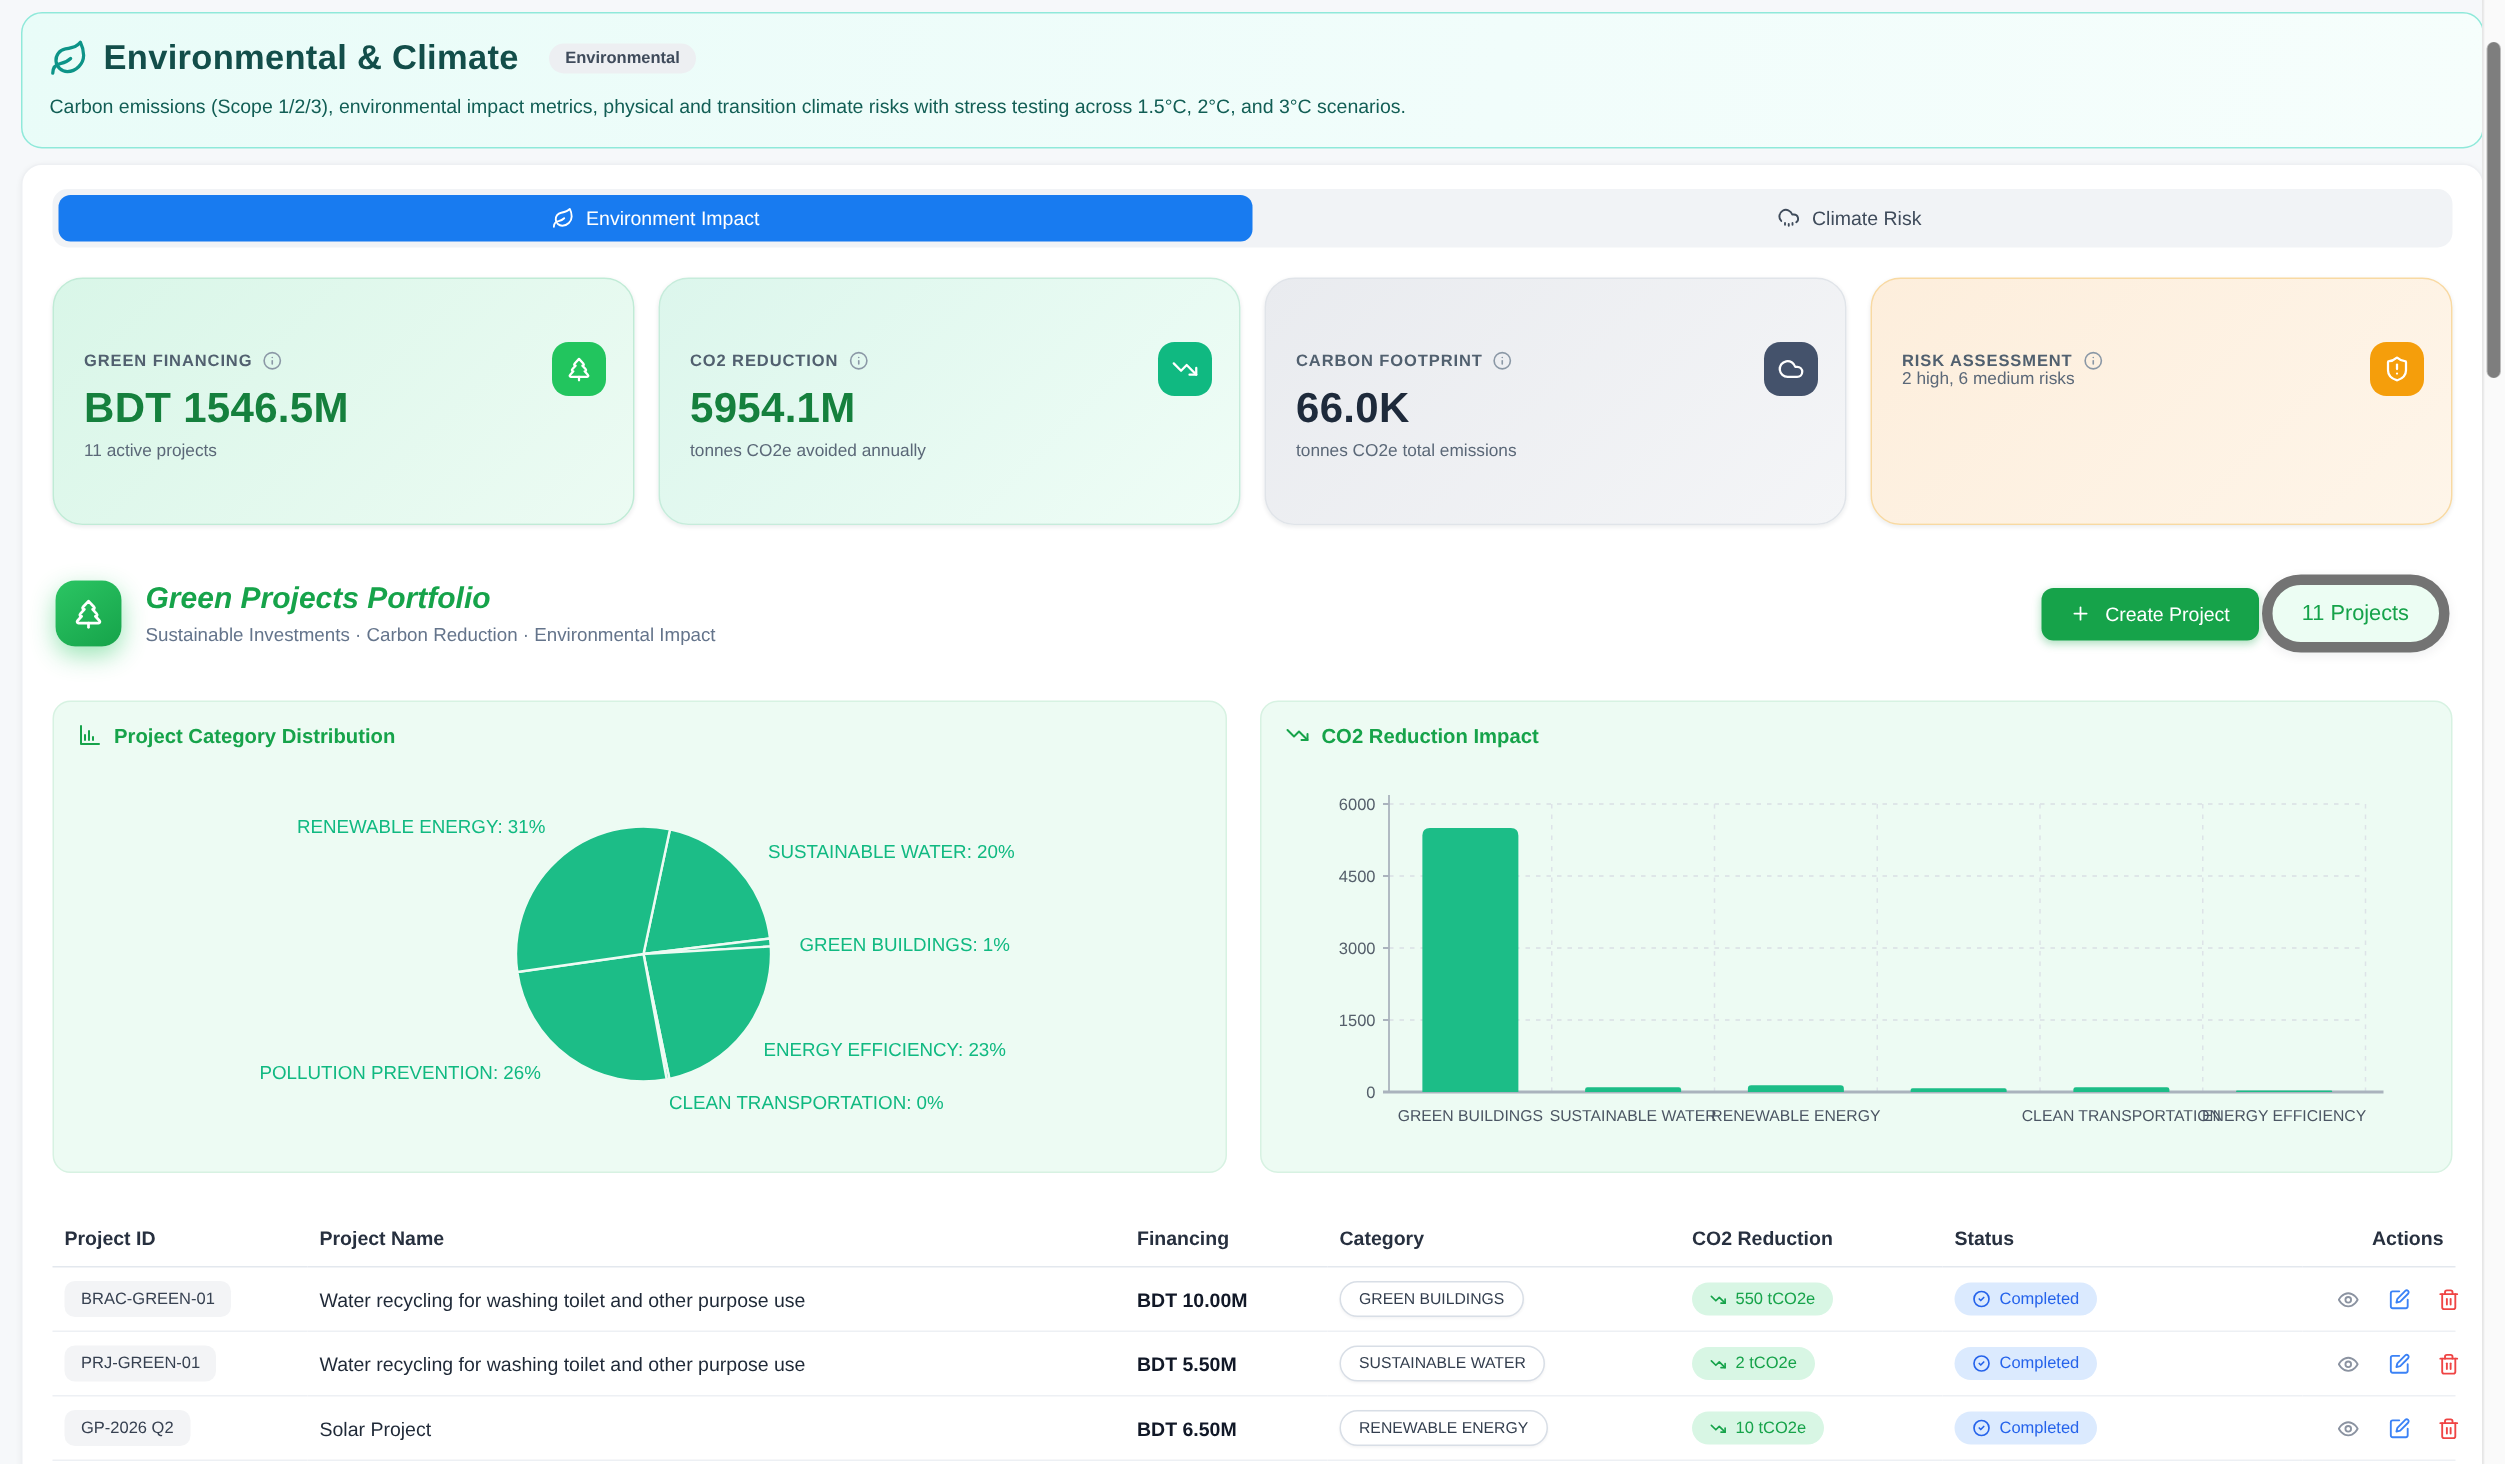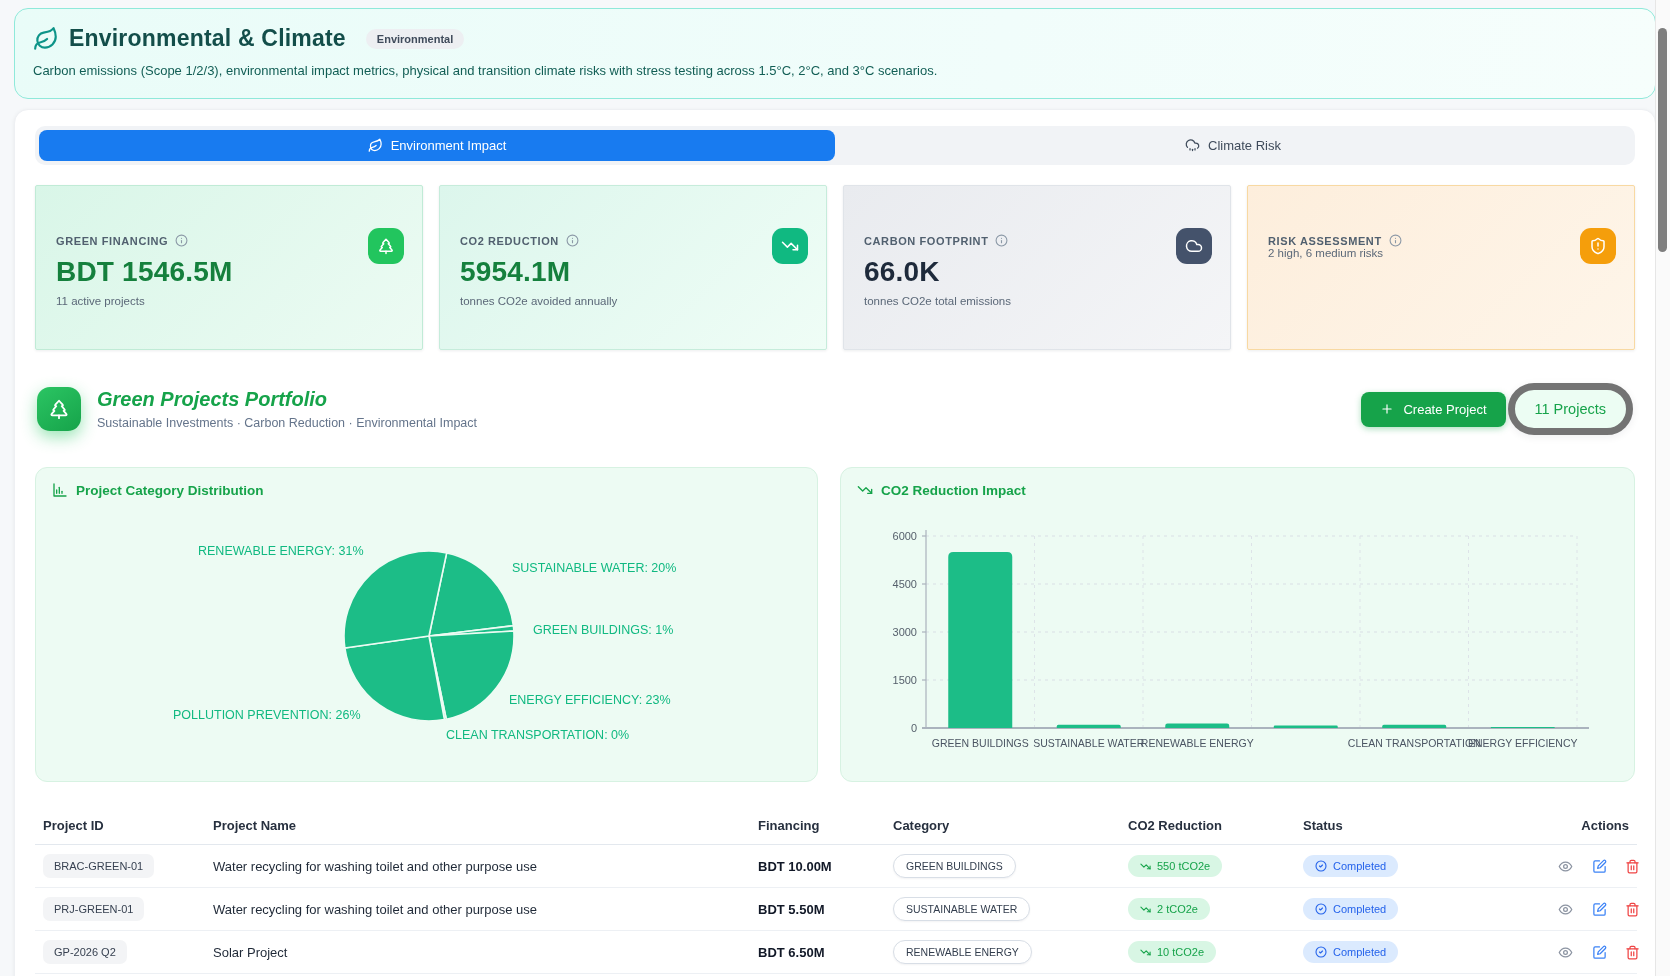--- a/index.html
+++ b/index.html
@@ -22,21 +22,21 @@
     padding:16px 20px; box-shadow:0 1px 4px rgba(15,23,42,.06); height:900px; }
 
   
   .tabbar { display:flex; background:#f1f3f6; border-radius:10px; padding:4px; margin-bottom:20px; }
   .tab { flex:1; display:flex; align-items:center; justify-content:center; gap:8px;
     padding:8px 0; border-radius:8px; font-size:13px; color:#3f4b5b; cursor:pointer; }
   .tab.active { background:#187bf0; color:#fff; }
 
   
   .stats { display:grid; grid-template-columns:repeat(4,1fr); gap:16px; margin-bottom:33px; }
-  .stat { position:relative; border-radius:2px; padding:48px 20px 42px; min-height:157px;
+  .stat { position:relative; border-radius:20px; padding:48px 20px 42px; min-height:157px;
     box-shadow:0 1px 3px rgba(15,23,42,.08); }
   .stat.v-green1 { background:linear-gradient(135deg,#d9f6e8,#ecfbf3); border:1px solid #c0ebd6; }
   .stat.v-green2 { background:linear-gradient(135deg,#dcf6ec,#effdf6); border:1px solid #c6ecdb; }
   .stat.v-gray   { background:linear-gradient(135deg,#e9ebef,#f4f5f7); border:1px solid #e0e4e9; }
   .stat.v-amber  { background:linear-gradient(135deg,#fdeedc,#fef5e9); border:1px solid #f8d9a2; }
   .stat-label { display:flex; align-items:center; gap:7px; font-size:11px; font-weight:600;
     letter-spacing:.6px; color:#51606f; }
   .info-ic { color:#8b98a6; display:flex; cursor:pointer; }
   .stat-value { font-size:28px; font-weight:800; margin:9px 0 7px; letter-spacing:.2px; }
   .v-green1 .stat-value, .v-green2 .stat-value { color:#15803d; }

